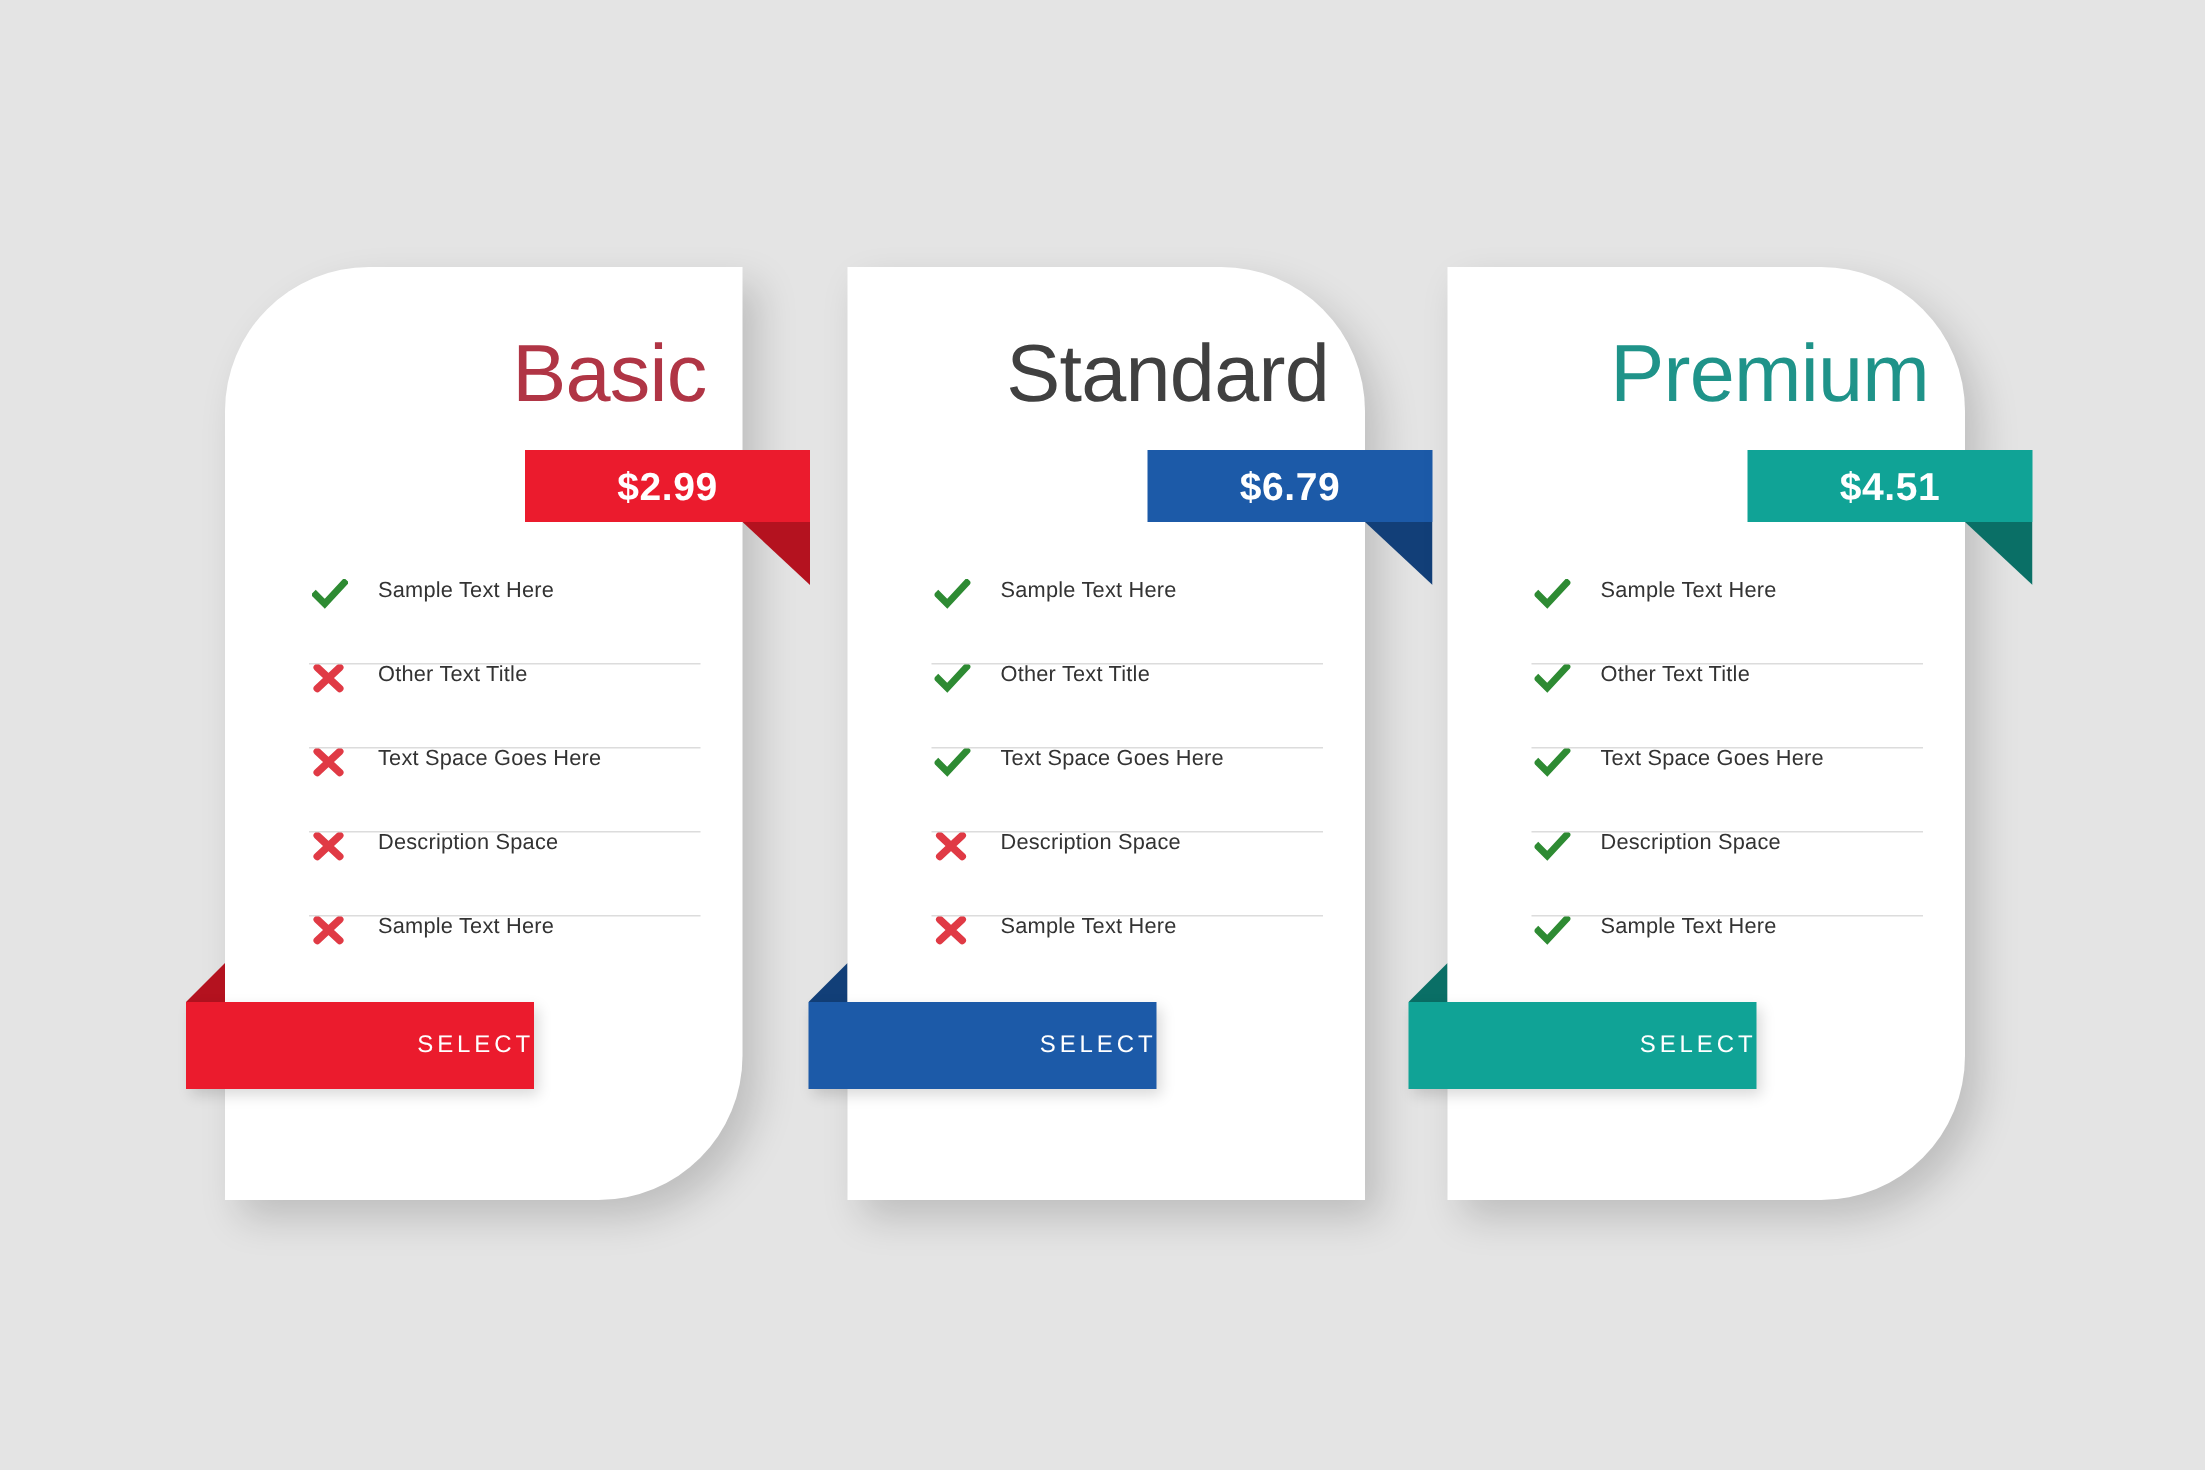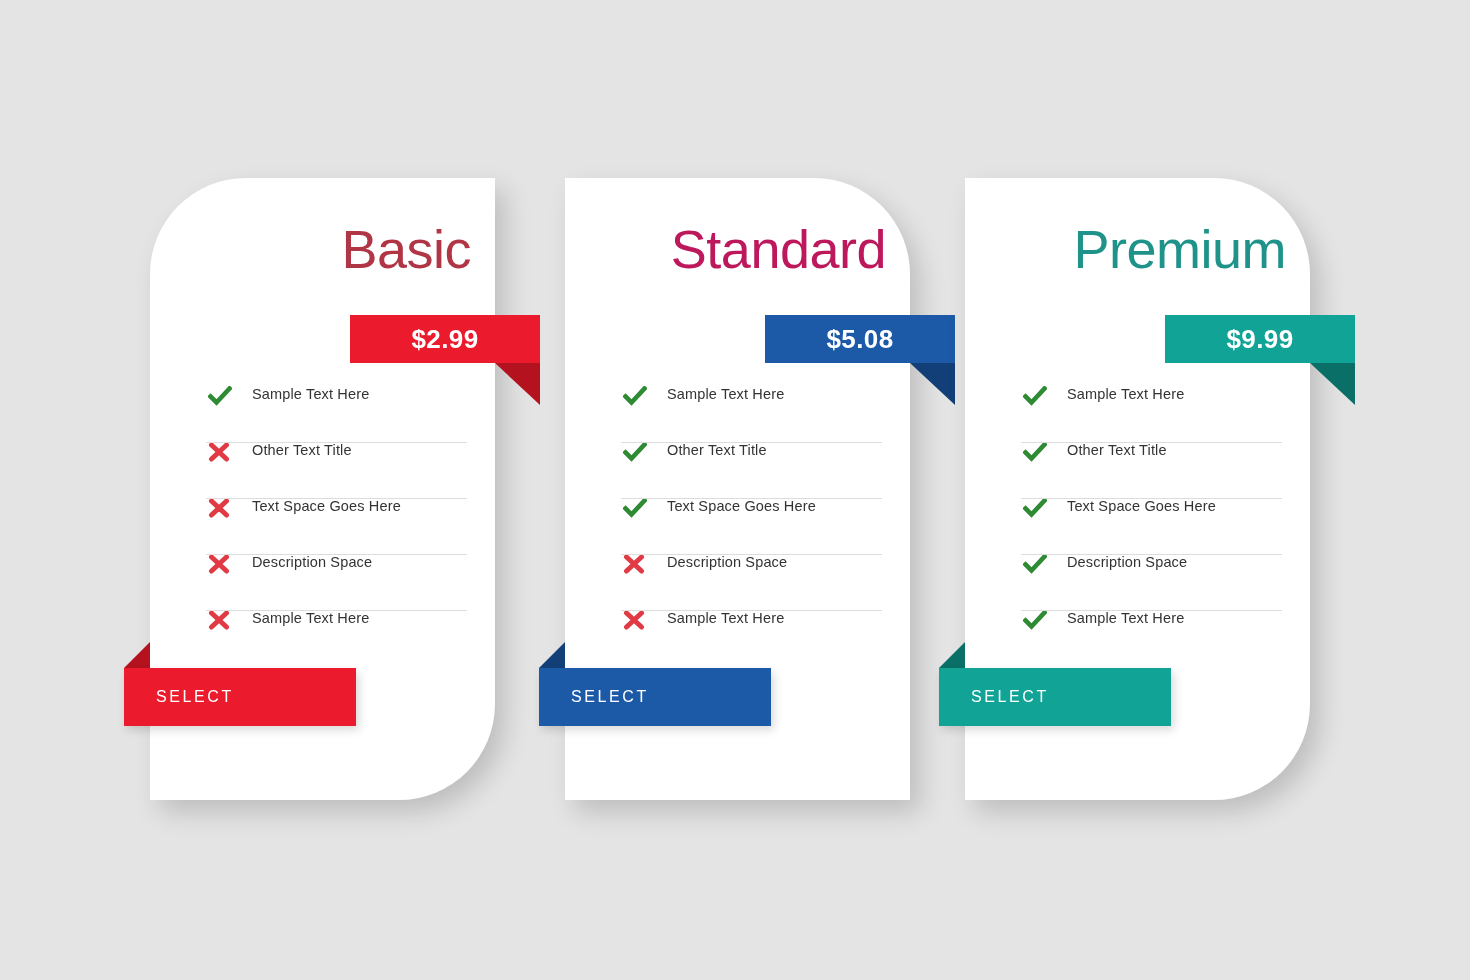--- a/index.html
+++ b/index.html
@@ -62,21 +62,20 @@
     line-height: 1;
     white-space: nowrap;
   }
 
   
   .ribbon-wrap {
     position: absolute;
     top: 122px;
     right: -45px;
     height: 60px;
-    margin-top: 15px;
   }
   .ribbon {
     position: relative;
     height: 48px;
     min-width: 190px;
     display: flex;
     align-items: center;
     justify-content: center;
     padding: 0 26px;
   }
@@ -139,21 +138,21 @@
     left: -26px;
     top: 490px;
     height: 58px;
   }
   .select-btn {
     position: relative;
     height: 58px;
     width: 232px;
     display: flex;
     align-items: center;
-    justify-content: flex-start;
+    justify-content: flex-end;
     border: none;
     cursor: pointer;
     font-family: "Liberation Sans", sans-serif;
     box-shadow: 3px 4px 9px rgba(0,0,0,0.15);
   }
   .select-label {
     color: #ffffff;
     font-size: 16px;
     font-weight: 500;
     letter-spacing: 2.6px;
@@ -241,25 +240,25 @@
       </div>
       <button class="select-btn" style="background:#eb1b2d">
         <span class="select-label">SELECT</span>
       </button>
     </div>
   </div>
 
   <div class="plan p2">
     <div class="card r-tr-bl"></div>
 
-    <div class="plan-title" style="color: #be185d;">Standard</div>
+    <div class="plan-title" style="color: #404040;">Standard</div>
 
     <div class="ribbon-wrap">
       <div class="ribbon" style="background:#1c5aa8">
-        <span class="ribbon-price">$5.08</span>
+        <span class="ribbon-price">$6.79</span>
       </div>
       <div class="ribbon-fold">
         <svg width="45" height="42" viewBox="0 0 45 42">
           <polygon points="45,0 45,42 0,0" fill="#123f78"></polygon>
         </svg>
       </div>
     </div>
 
     <div class="features">
       <div class="feature-row">
@@ -316,21 +315,21 @@
     </div>
   </div>
 
   <div class="plan p3">
     <div class="card r-tr-br"></div>
 
     <div class="plan-title" style="color: rgb(31, 147, 137);">Premium</div>
 
     <div class="ribbon-wrap">
       <div class="ribbon" style="background:#10a396">
-        <span class="ribbon-price">$9.99</span>
+        <span class="ribbon-price">$4.51</span>
       </div>
       <div class="ribbon-fold">
         <svg width="45" height="42" viewBox="0 0 45 42">
           <polygon points="45,0 45,42 0,0" fill="#0a6f66"></polygon>
         </svg>
       </div>
     </div>
 
     <div class="features">
       <div class="feature-row">

